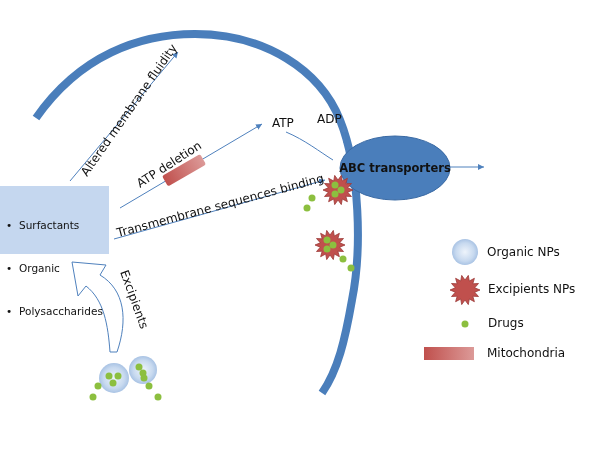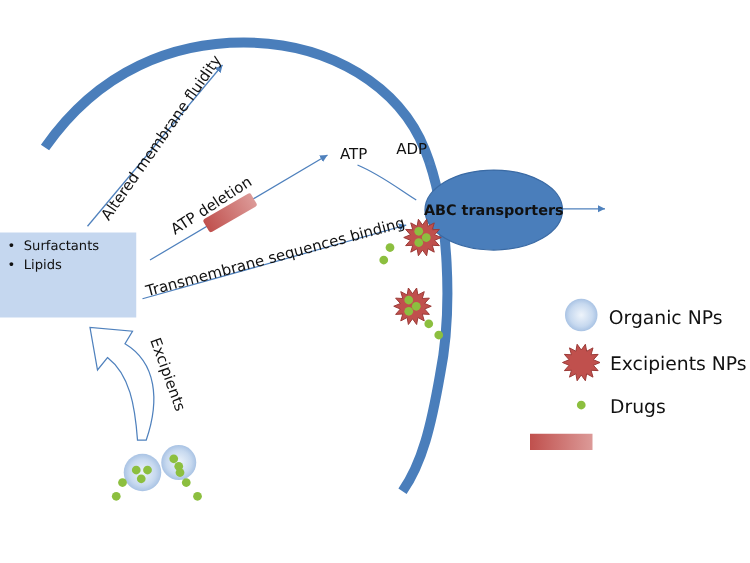--- a/index.html
+++ b/index.html
@@ -1,23 +1,23 @@
 <!DOCTYPE html>
 <html><head>
 <meta charset="utf-8">
 <style>
   html, body { margin:0; padding:0; background:#ffffff; }
   body { width:600px; height:450px; overflow:hidden; position:relative; font-family:"Liberation Sans", sans-serif; }
   #stage { position:absolute; left:0; top:0; width:600px; height:450px; }
   svg text { font-family:"DejaVu Sans", sans-serif; fill:#111; }
   .excip-box { position:absolute; left:0; top:186px; width:109px; height:68px; background:#c5d7ef; }
   .excip-box ul { margin:0; padding:4px 0 0 6px; list-style:none; }
-  .excip-box li { font-family:"DejaVu Sans", sans-serif; font-size:10.5px; line-height:15px; color:#111; white-space:nowrap; }
+  .excip-box li { font-family:"DejaVu Sans", sans-serif; font-size:10.5px; line-height:15px; color:#111; white-space:nowrap;margin-top:28px; }
   .excip-box li .b { display:inline-block; width:13px; }
-  .legend-label { position:absolute; font-family:"DejaVu Sans", sans-serif; font-size:15px; color:#111; white-space:nowrap; }
+  .legend-label { position:absolute; font-family:"DejaVu Sans", sans-serif; font-size:12px; color:#111; white-space:nowrap; }
 </style>
 </head>
 <body>
 
 <div id="stage">
 <svg width="600" height="450" viewBox="0 0 600 450">
   <defs>
     <marker id="ah" markerWidth="8" markerHeight="8" refX="6" refY="3" orient="auto">
       <path d="M0,0 L6,3 L0,6 z" fill="#4f81bd"></path>
     </marker>
@@ -90,20 +90,22 @@
   <circle cx="158" cy="397" r="3.5" fill="#8cbf3f"></circle>
 
   <circle cx="465" cy="252" r="13" fill="url(#orgGrad)"></circle>
   <circle cx="465" cy="324" r="3.5" fill="#8cbf3f"></circle>
   <rect x="424" y="347" width="50" height="13" fill="url(#mitoGrad)"></rect>
 </svg>
 
 <div class="excip-box">
   <ul>
     <li><span class="b">•</span><span>Surfactants</span></li>
-    <li><span class="b">•</span><span>Lipids</span></li>
+    <li><span class="b">•</span><span>Organic</span></li>
+    <li><span class="b">•</span><span>Polysaccharides</span></li>
   </ul>
 </div>
 
 <span class="legend-label" style="left:487px; top:245px;">Organic NPs</span>
 <span class="legend-label" style="left:488px; top:282px;">Excipients NPs</span>
 <span class="legend-label" style="left:488px; top:316px;">Drugs</span>
+<span class="legend-label" style="left:487px; top:346px;">Mitochondria</span>
 </div>
 
 </body></html>

